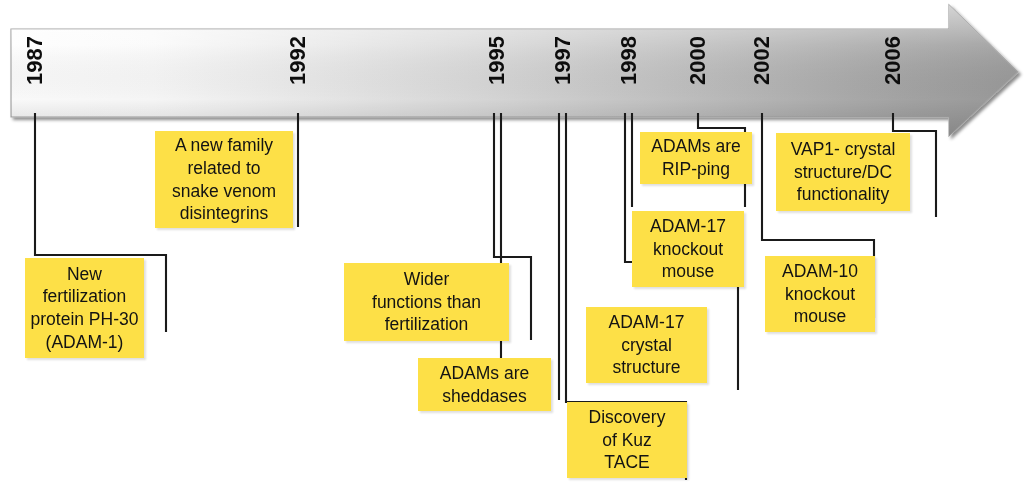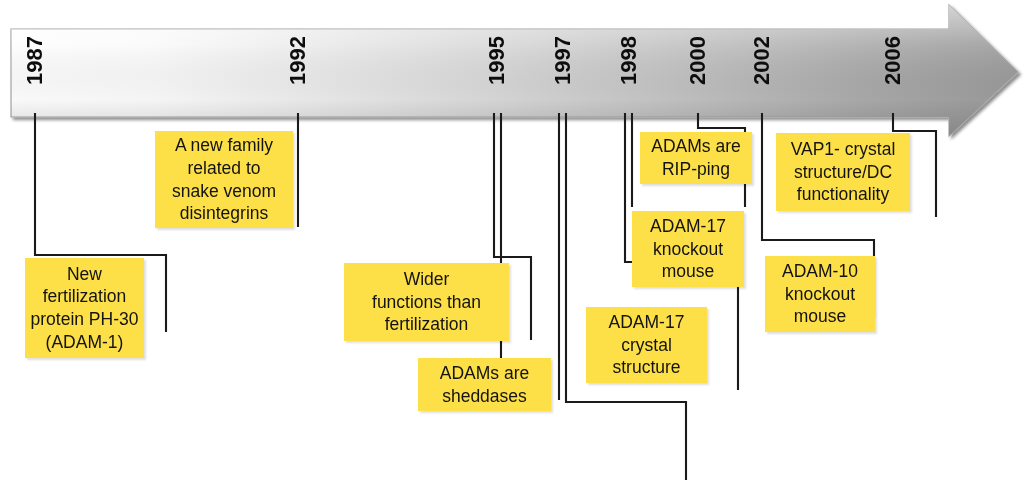--- a/index.html
+++ b/index.html
@@ -128,20 +128,23 @@
 
 
   <div class="callout" style="left:344px; top:263px; width:165px; height:78px;">
     <span>Wider<br>functions than<br>fertilization</span>
   </div>
 
   <div class="callout" style="left:418px; top:358px; width:133px; height:53px;">
     <span>ADAMs are<br>sheddases</span>
   </div>
 
+  <div class="callout" style="left:567px; top:402px; width:120px; height:76px;">
+    <span>Discovery<br>of Kuz<br>TACE</span>
+  </div>
 
   <div class="callout" style="left:586px; top:307px; width:121px; height:76px;">
     <span>ADAM-17<br>crystal<br>structure</span>
   </div>
 
   <div class="callout" style="left:632px; top:211px; width:112px; height:76px;">
     <span>ADAM-17<br>knockout<br>mouse</span>
   </div>
 
   <div class="callout" style="left:640px; top:132px; width:112px; height:52px;">

